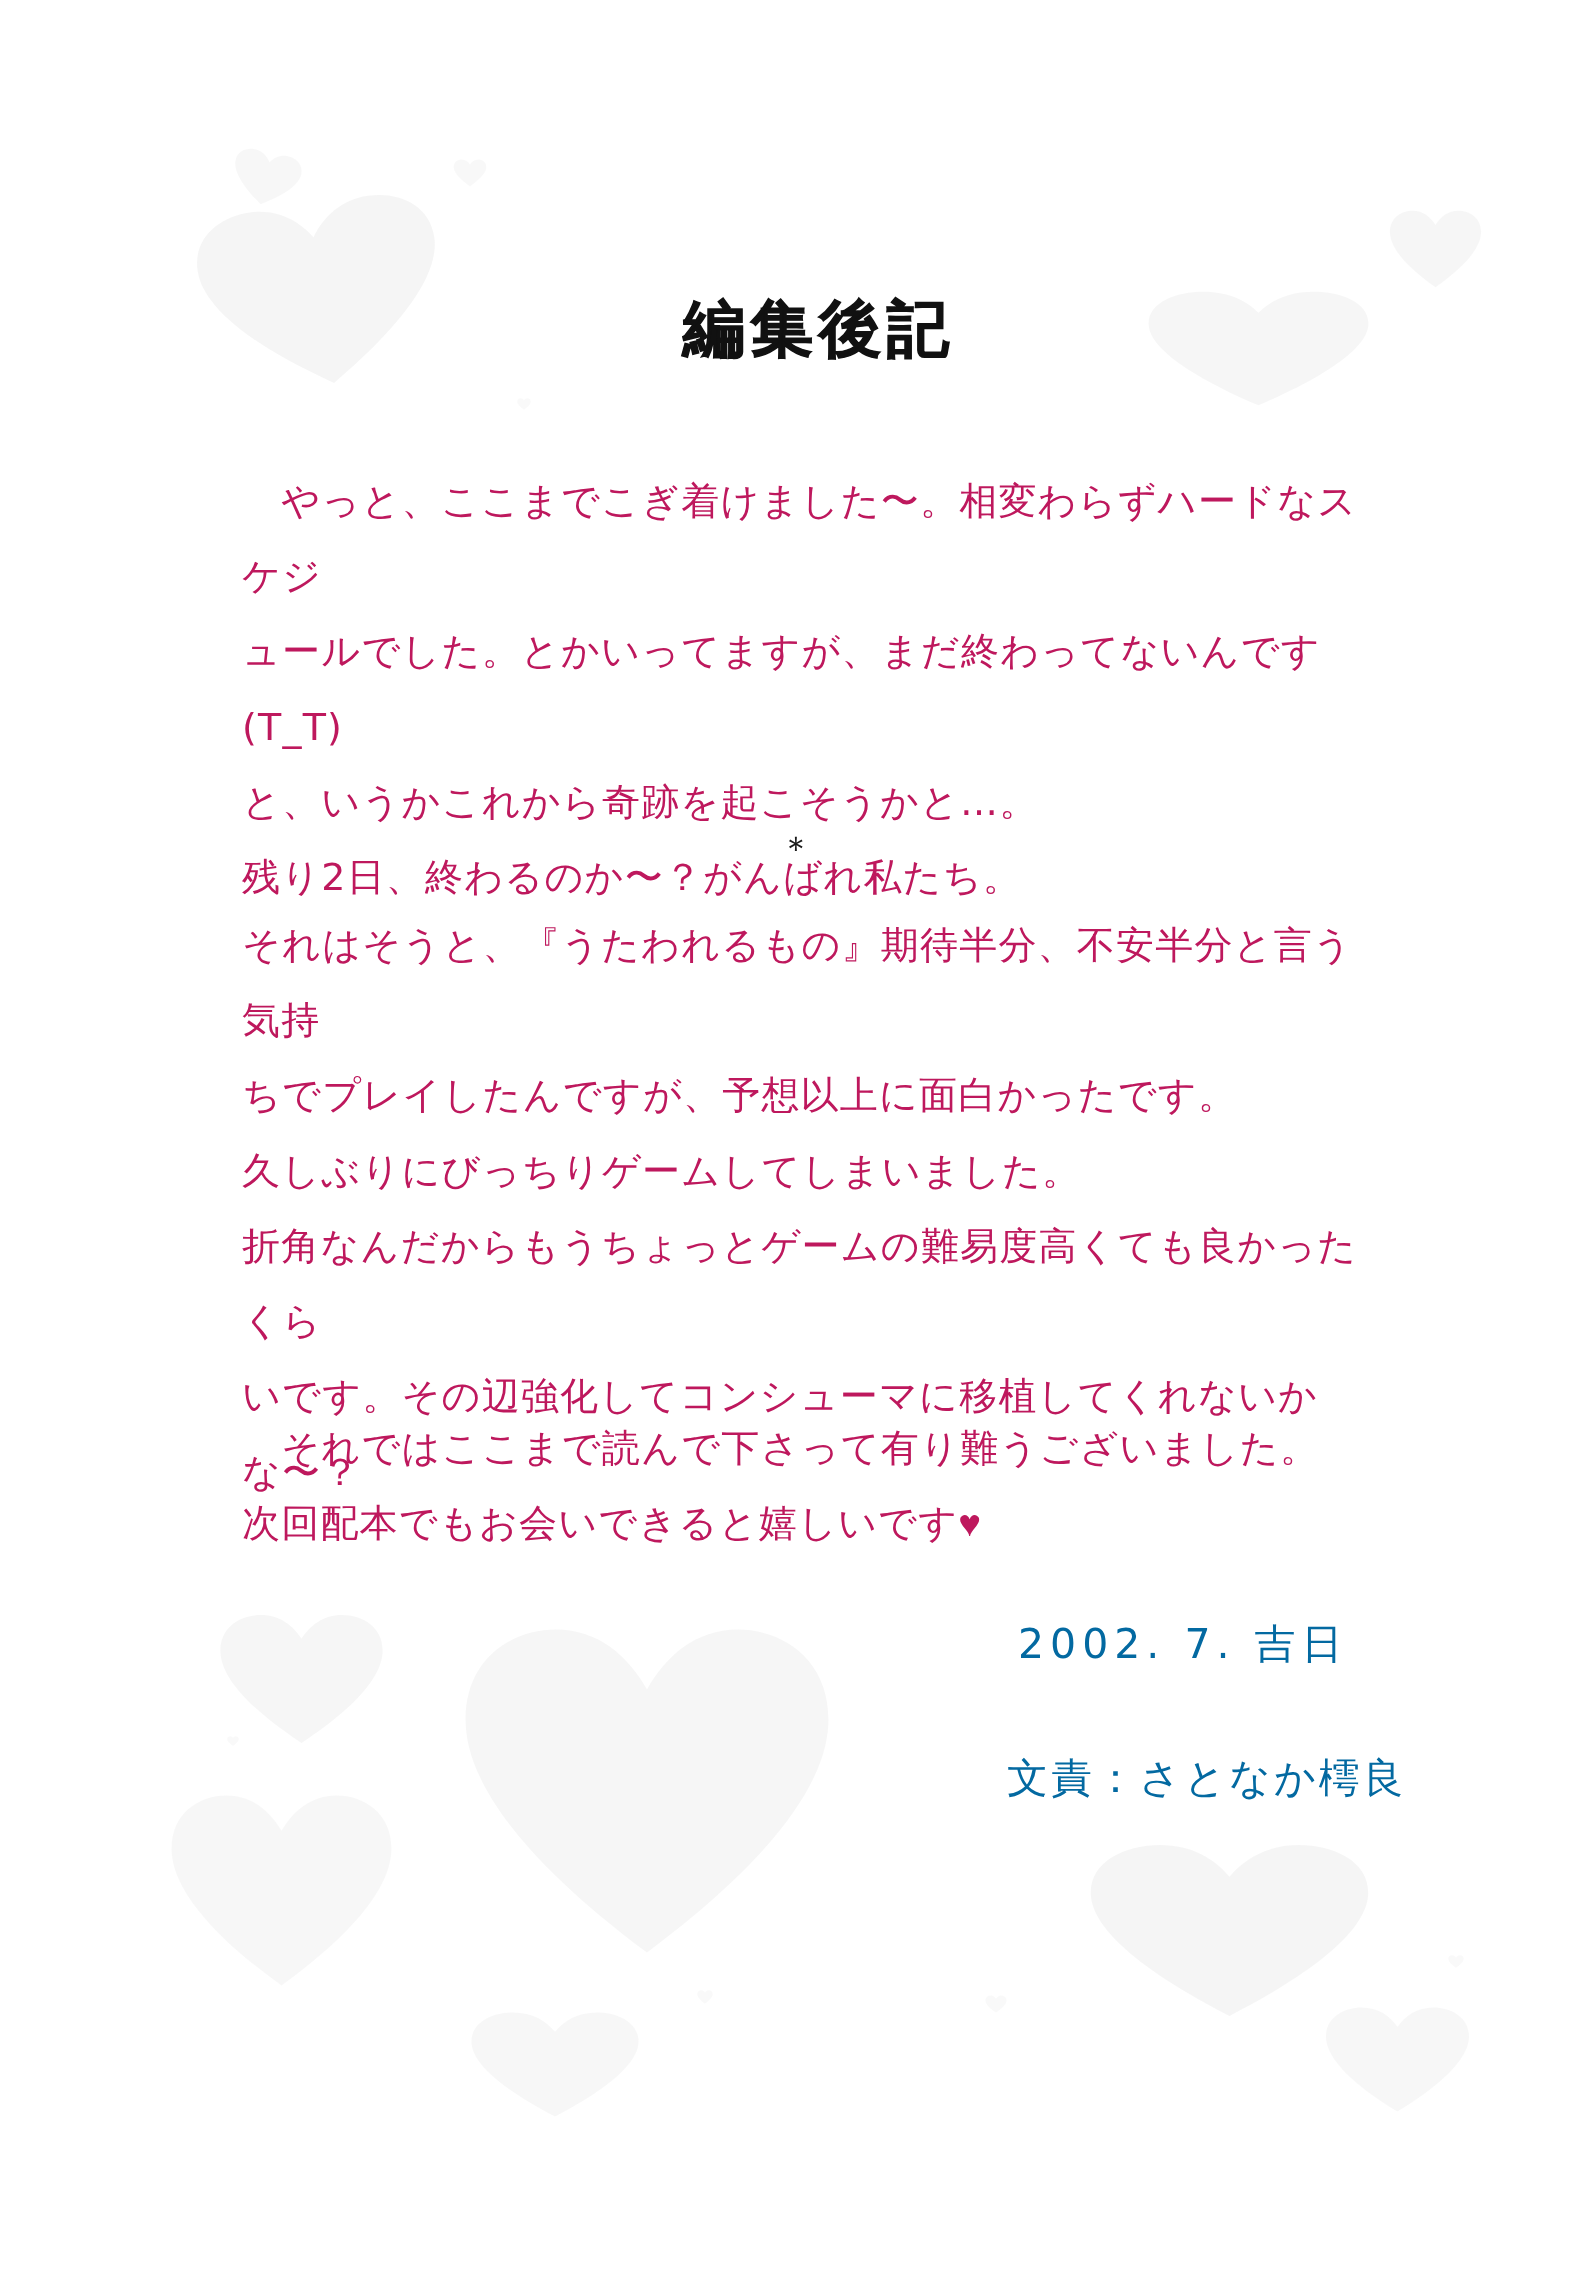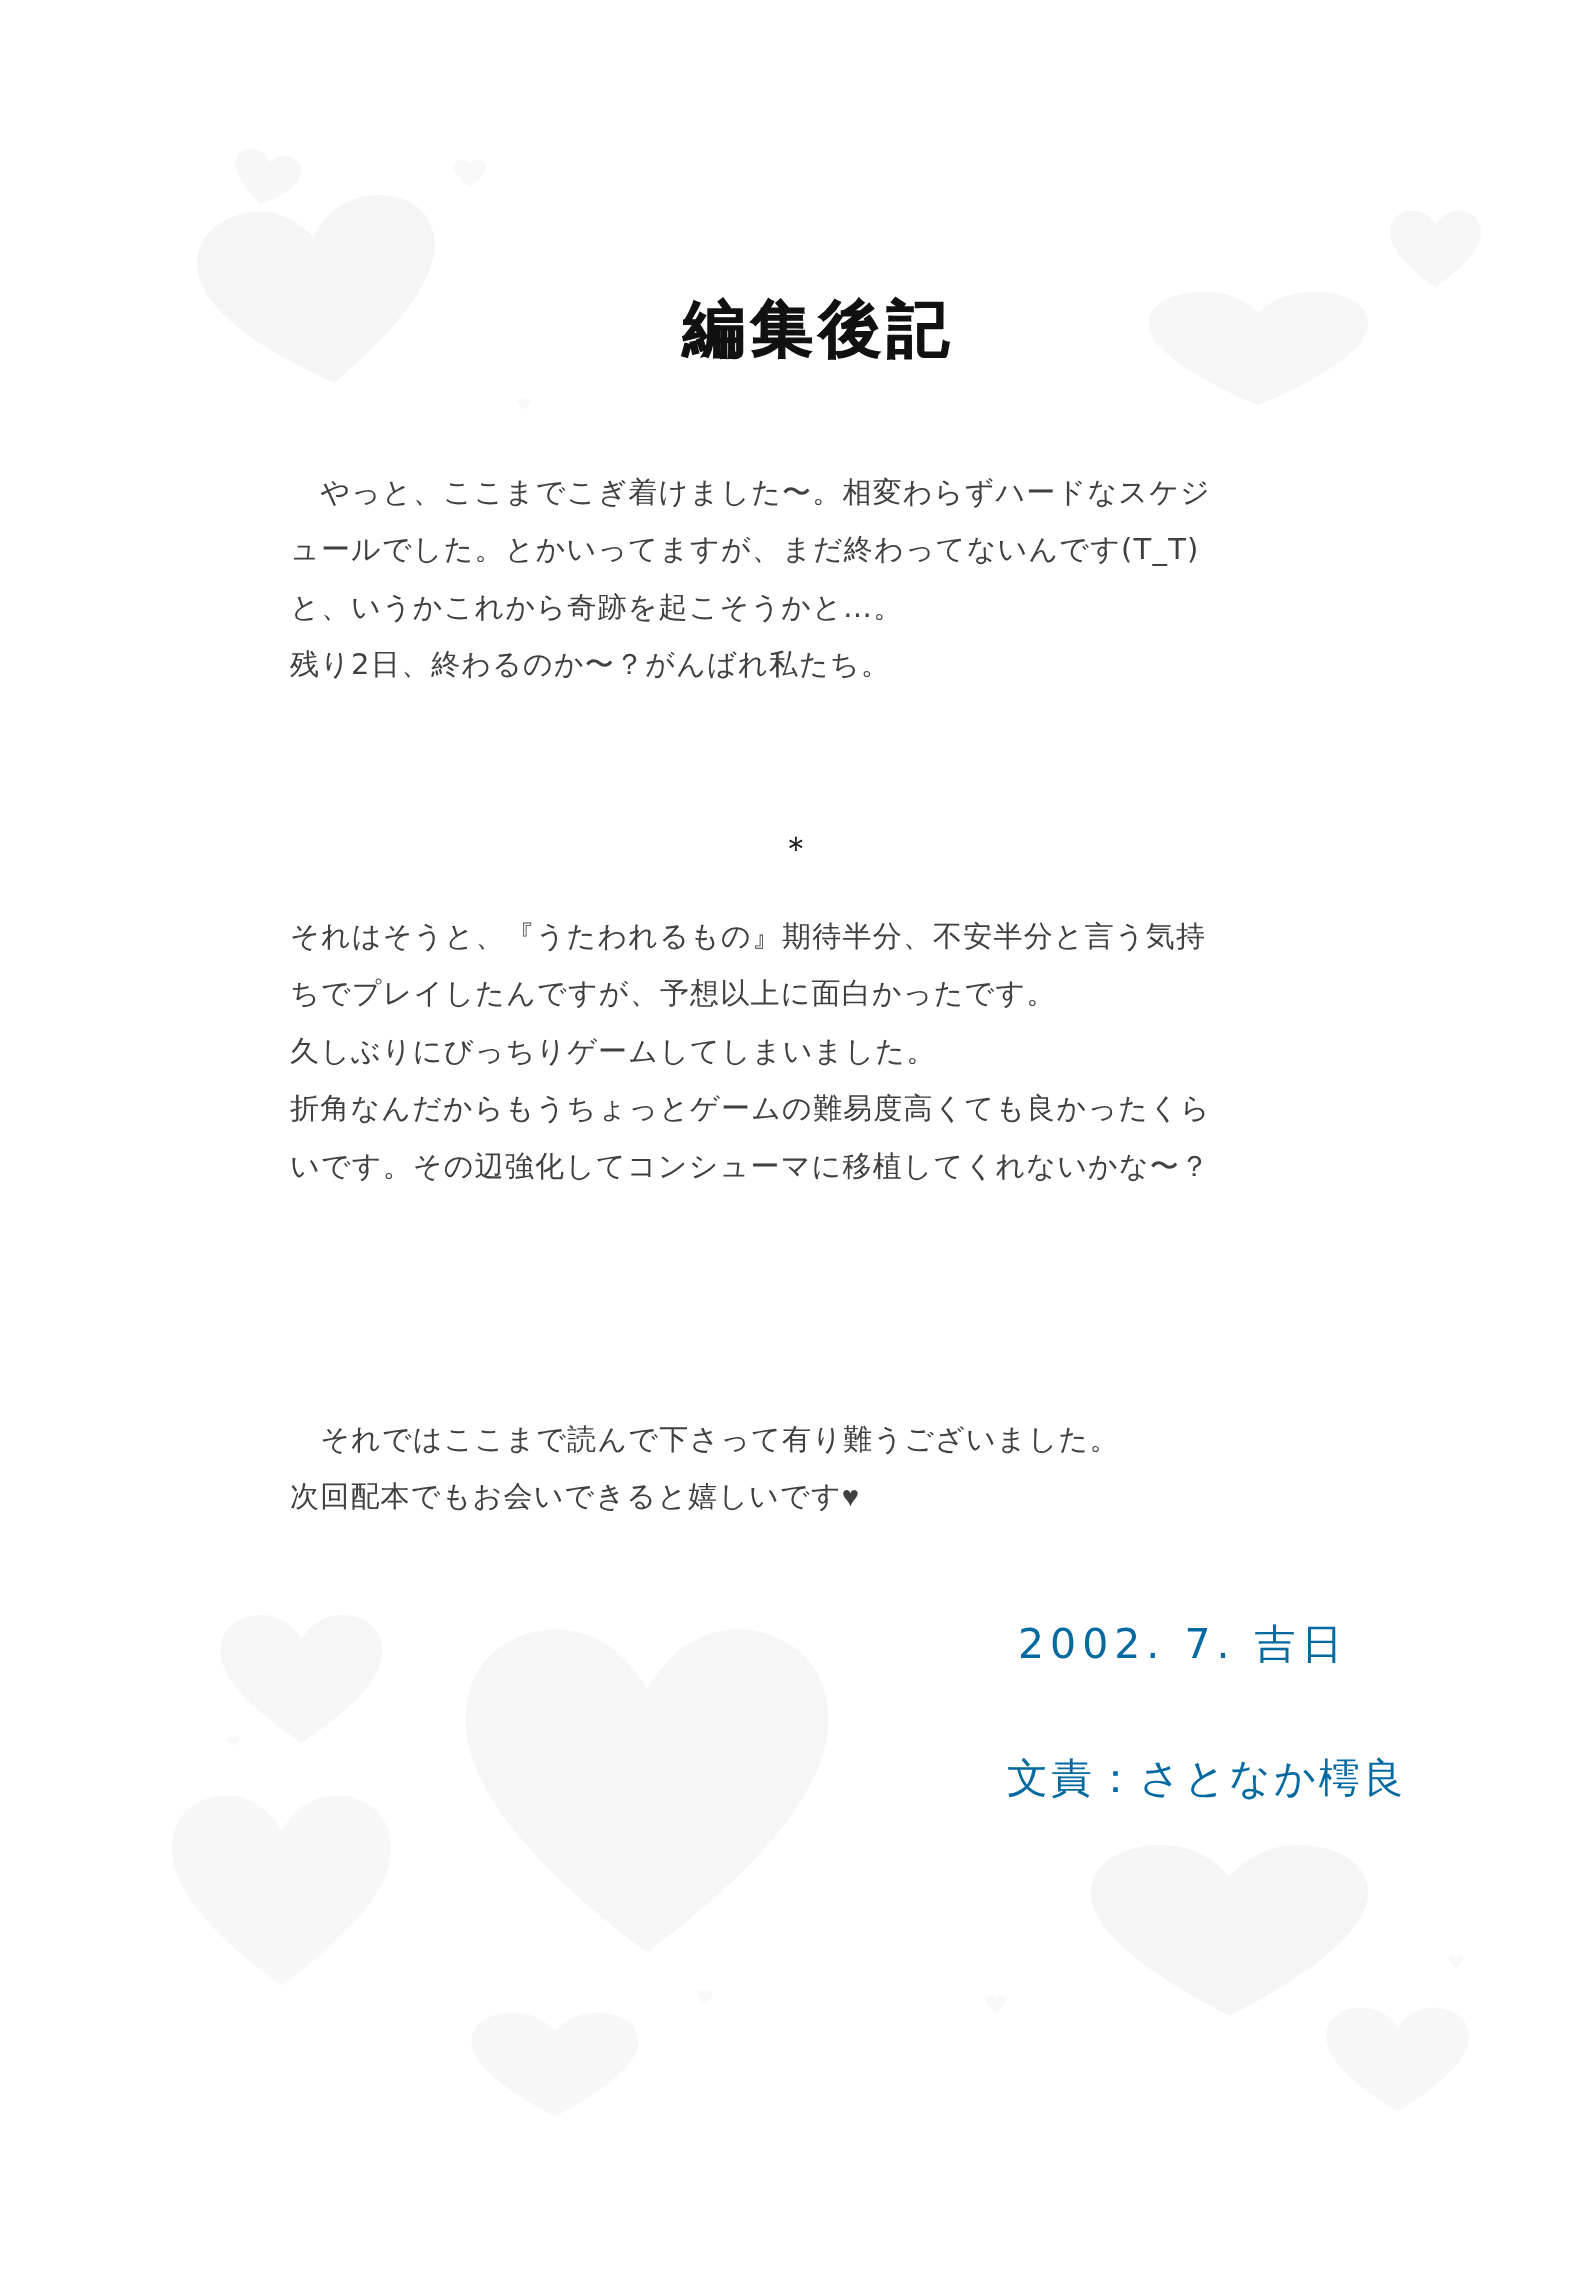--- a/index.html
+++ b/index.html
@@ -50,26 +50,25 @@
     color: #111111;
     padding-left: 23px;
     -webkit-text-stroke: 1.2px #111;
   }
 
   .body-block {
     position: absolute;
     left: 242px;
     width: 1124px;
     font-family: "DejaVu Sans", sans-serif;
-    font-size: 29px;
-    color: #404040;
+    font-size: 38px;
+    color: #be185d;
     line-height: 1.98;
     letter-spacing: 1.2px;
     white-space: pre-wrap;
-    margin-left: 48px;
   }
   #para1 { top: 464px; }
   #star  {
     position: absolute;
     left: 0; top: 826px; width: 1592px;
     text-align: center;
     font-family: "DejaVu Sans", sans-serif;
     font-size: 34px;
     color: #1b1b1b;
   }

